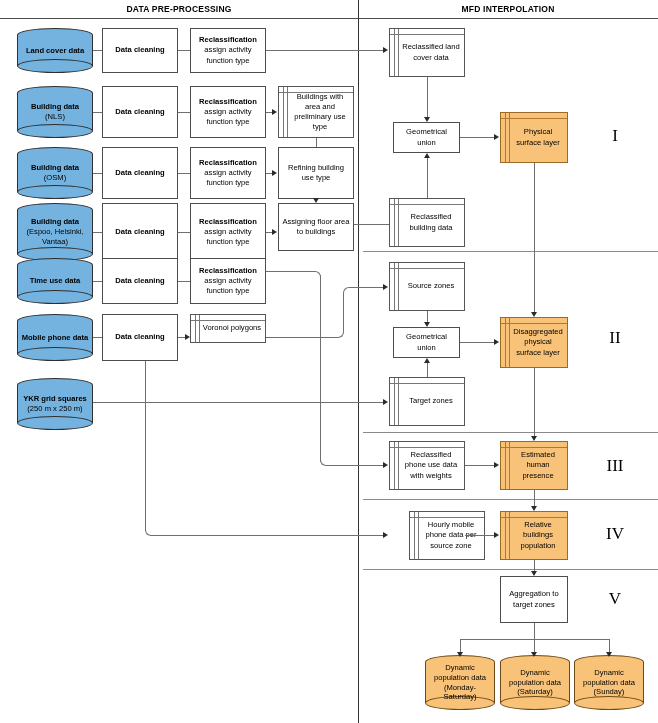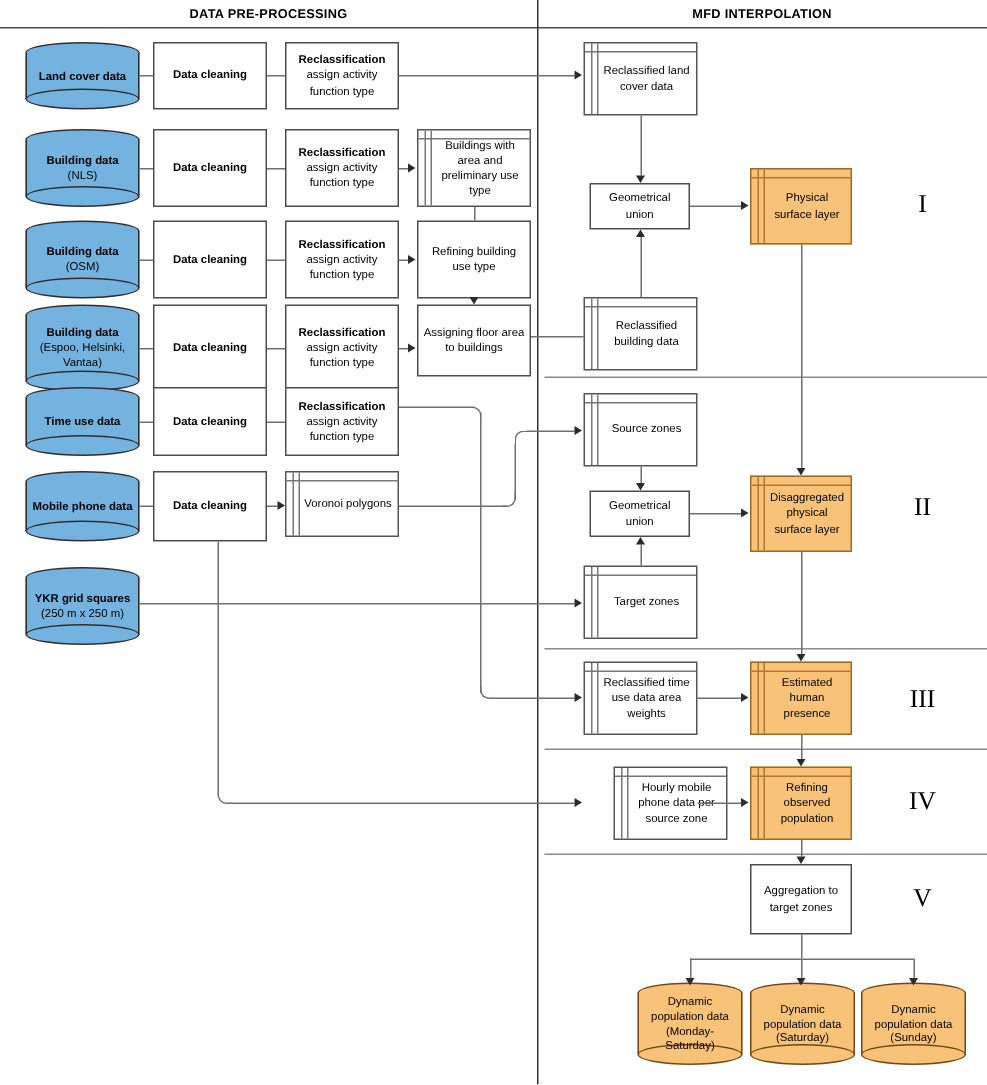--- a/index.html
+++ b/index.html
@@ -306,21 +306,21 @@
     <span class="vline2"></span>
     <div class="inner" style="padding-left:8px;"><span>Buildings with area and preliminary use type</span></div>
   </div>
   <div class="node" style="left:278px;top:203px;width:76px;height:48px;">
     <div class="inner"><span>Assigning floor area to buildings</span></div>
   </div>
   <div class="node" style="left:278px;top:147px;width:76px;height:52px;">
     <div class="inner"><span>Refining building use type</span></div>
   </div>
 
-  <div class="node layered" style="left:190px;top:314px;width:76px;height:44px;text-align:center;">
+  <div class="node layered" style="left:190px;top:314px;width:76px;height:29px;text-align:center;">
     <span class="vline2"></span>
     <div class="inner" style="padding-left:8px;"><span>Voronoi polygons</span></div>
   </div>
 
   <div class="node layered" style="left:389px;top:28px;width:76px;height:49px;">
     <span class="vline2"></span>
     <div class="inner" style="padding-left:8px;"><span>Reclassified land cover data</span></div>
   </div>
   <div class="node" style="left:393px;top:122px;width:67px;height:31px;">
     <div class="inner"><span>Geometrical union</span></div>
@@ -345,34 +345,34 @@
     <span class="vline2"></span>
     <div class="inner" style="padding-left:8px;"><span>Target zones</span></div>
   </div>
   <div class="node layered orange" style="left:500px;top:317px;width:68px;height:51px;">
     <span class="vline2"></span>
     <div class="inner" style="padding-left:8px;"><span>Disaggregated physical surface layer</span></div>
   </div>
 
   <div class="node layered" style="left:389px;top:441px;width:76px;height:49px;">
     <span class="vline2"></span>
-    <div class="inner" style="padding-left:8px;"><span>Reclassified time use data area weights</span></div>
+    <div class="inner" style="padding-left:8px;"><span>Reclassified phone use data with weights</span></div>
   </div>
   <div class="node layered orange" style="left:500px;top:441px;width:68px;height:49px;">
     <span class="vline2"></span>
     <div class="inner" style="padding-left:8px;"><span>Estimated human presence</span></div>
   </div>
 
   <div class="node layered" style="left:389px;top:511px;width:76px;height:49px;margin-left:20px;">
     <span class="vline2"></span>
     <div class="inner" style="padding-left:8px;"><span>Hourly mobile phone data per source zone</span></div>
   </div>
   <div class="node layered orange" style="left:500px;top:511px;width:68px;height:49px;">
     <span class="vline2"></span>
-    <div class="inner" style="padding-left:8px;"><span>Refining observed population</span></div>
+    <div class="inner" style="padding-left:8px;"><span>Relative buildings population</span></div>
   </div>
 
   <div class="node" style="left:500px;top:576px;width:68px;height:47px;">
     <div class="inner"><span>Aggregation to target zones</span></div>
   </div>
 
   <div class="cyl orange" style="left:425px;top:655px;width:70px;height:55px;">
     <div class="top"></div>
     <div class="body"></div>
     <div class="bot"></div>

